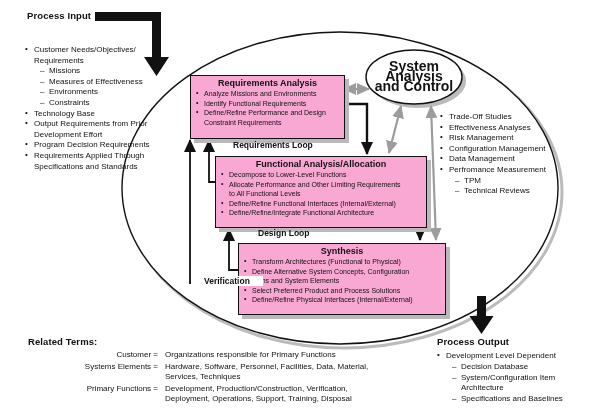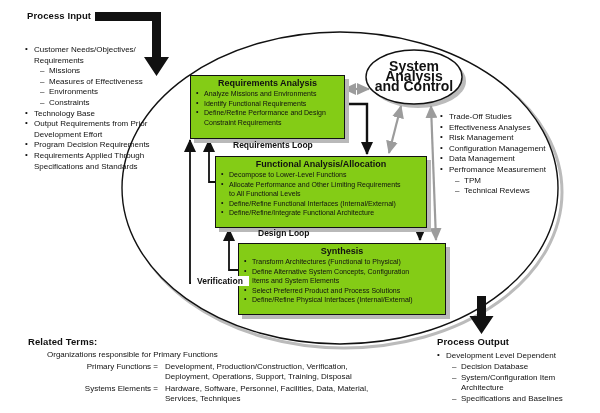--- a/index.html
+++ b/index.html
@@ -7,28 +7,28 @@
         font-family:"Liberation Sans",sans-serif;color:#111;}
   #layer-svg{position:absolute;left:0;top:0;z-index:1;}
   .abs{position:absolute;z-index:2;}
   .heading{font-size:9.5px;font-weight:bold;letter-spacing:.1px;}
   .list{font-size:8px;line-height:10.6px;}
   .list .li{position:relative;}
   .li.b{padding-left:9px;}
   .li.b::before{content:"\2022";position:absolute;left:0;top:-1px;font-size:8px;}
   .li.d{padding-left:24px;}
   .li.d::before{content:"\2013";position:absolute;left:15px;top:0;}
-  .box{position:absolute;z-index:3;background:#84cc16;border:1.6px solid #111;
+  .box{position:absolute;z-index:3;background:#f9a8d4;border:1.6px solid #111;
        box-shadow:4px 4px 0 #b9b9b9;}
   .box .btitle{font-size:9px;font-weight:bold;text-align:center;margin:2px 2px 1px;}
   .box .list{font-size:7px;line-height:9.5px;padding:0 3px 0 5px;}
   .box .li.b{padding-left:8px;}
   .box .li.b::before{top:-1px;font-size:7px;}
   .flabel{position:absolute;z-index:4;font-weight:bold;font-size:8.5px;white-space:nowrap;}
-  .whitebg{background:#fff;padding:0 6px;}
+  .whitebg{background:#fff;padding:0 13px;}
   .ellipse-label{position:absolute;z-index:3;width:100px;text-align:center;
        font-size:14px;font-weight:bold;line-height:10px;}
   .rt{font-size:8px;line-height:10.5px;}
   .rt-row{display:flex;margin-bottom:1px;}
   .rt-term{width:118px;text-align:right;flex:none;}
   .rt-def{margin-left:7px;}
 </style>
 </head>
 <body>
 
@@ -203,33 +203,34 @@
         <div>Architecture</div>
       </div>
       <div class="li d">
         <div>Specifications and Baselines</div>
       </div>
     </div>
 
   <div class="abs heading" style="left:28px;top:336px;">Related Terms:</div>
   <div class="abs rt" style="left:40px;top:350px;width:420px;">
       <div class="rt-row">
+        <div class="rt-term">Customer =</div>
         <div class="rt-def">
           <div>Organizations responsible for Primary Functions</div>
+        </div>
+      </div>
+      <div class="rt-row">
+        <div class="rt-term">Systems Elements =</div>
+        <div class="rt-def">
+          <div>Hardware, Software, Personnel, Facilities, Data, Material,</div>
+          <div>Services, Techniques</div>
         </div>
       </div>
       <div class="rt-row">
         <div class="rt-term">Primary Functions =</div>
         <div class="rt-def">
           <div>Development, Production/Construction, Verification,</div>
           <div>Deployment, Operations, Support, Training, Disposal</div>
         </div>
       </div>
-      <div class="rt-row">
-        <div class="rt-term">Systems Elements =</div>
-        <div class="rt-def">
-          <div>Hardware, Software, Personnel, Facilities, Data, Material,</div>
-          <div>Services, Techniques</div>
-        </div>
-      </div>
     </div>
 
 </div>
 
 </body></html>

